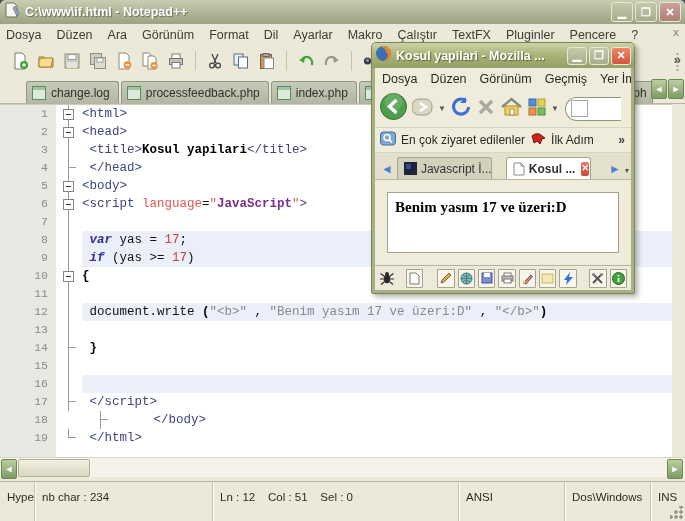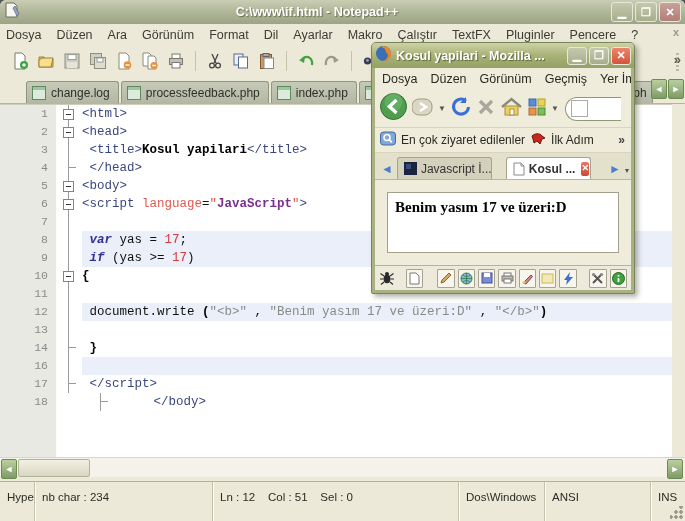--- a/index.html
+++ b/index.html
@@ -4,21 +4,21 @@
 <style>
   html,body{margin:0;padding:0;background:#555;}
   .screen{position:relative;width:685px;height:521px;background:#ECE9D8;overflow:hidden;
     font-family:"Liberation Sans",sans-serif;border-radius:6px 6px 0 0;}
   
   .npp-window{position:absolute;inset:0;}
   .npp-titlebar{position:absolute;left:0;top:0;right:0;height:24px;
     background:linear-gradient(180deg,#C9CDB4 0%,#AEB496 55%,#9DA485 100%);
     border-radius:6px 6px 0 0;display:flex;align-items:center;padding:0 4px;}
   .npp-title{color:#fff;font-weight:bold;font-size:12.5px;margin-left:5px;
-    text-shadow:1px 1px 1px rgba(60,70,40,.6);flex:1;white-space:nowrap;overflow:hidden;text-align:center;}
+    text-shadow:1px 1px 1px rgba(60,70,40,.6);flex:1;white-space:nowrap;overflow:hidden;}
   .winbtn{width:20px;height:18px;border-radius:3px;margin-left:2px;display:flex;
     align-items:center;justify-content:center;border:1px solid #E6E8DA;
     background:linear-gradient(180deg,#C4C9AC,#A7AE8C);color:#fff;font-size:11px;font-weight:bold;line-height:1;}
   .winbtn.close{background:linear-gradient(180deg,#CBA09A,#B07F78);}
   .ffbtn.close{background:linear-gradient(180deg,#ED8468,#D4543B);}
   .npp-menubar{position:absolute;left:0;top:24px;right:0;height:22px;display:flex;
     align-items:center;padding-left:6px;font-size:12.5px;color:#3c3c34;}
   .mitem{margin-right:15px;white-space:nowrap;}
   .menu-x{position:absolute;right:6px;top:2px;color:#9a9a8c;font-size:11px;font-weight:bold;}
   .npp-toolbar{position:absolute;left:0;top:46px;right:0;height:29px;display:flex;
@@ -349,50 +349,60 @@
           <span class="crow" style="display: flex;">
             <span class="cnum">13</span>
             <span class="cfold f-line"></span>
             <span class="ccode"></span>
           </span>
           <span class="crow" style="display: flex;">
             <span class="cnum">14</span>
             <span class="cfold f-tick"></span>
             <span class="ccode"><span class="sg-pl"> </span><span class="sg-bb">}</span></span>
           </span>
+          <span class="crow" style="display: flex;">
+            <span class="cnum">15</span>
+            <span class="cfold f-line"></span>
+            <span class="ccode"></span>
+          </span>
           <span class="crow hl" style="display: flex;">
             <span class="cnum">16</span>
             <span class="cfold f-line"></span>
             <span class="ccode"></span>
           </span>
           <span class="crow" style="display: flex;">
             <span class="cnum">17</span>
             <span class="cfold f-tick"></span>
             <span class="ccode"><span class="sg-pl"> </span><span class="sg-tag">&lt;/script&gt;</span></span>
           </span>
           <span class="crow" style="display: flex; gap: 32px;">
             <span class="cnum">18</span>
             <span class="cfold f-tick"></span>
             <span class="ccode"><span class="sg-pl"> </span><span class="sg-tag">&lt;/body&gt;</span></span>
           </span>
+          <span class="crow" style="display: flex;">
+            <span class="cnum">19</span>
+            <span class="cfold f-end"></span>
+            <span class="ccode"><span class="sg-pl"> </span><span class="sg-tag">&lt;/html&gt;</span></span>
+          </span>
         </div>
     </div>
 
     <div class="npp-hscroll">
       <span class="garrow harrow-left">◄</span>
       <span class="hthumb"></span>
       <span class="garrow harrow-right">►</span>
     </div>
 
     <div class="npp-statusbar">
       <span class="scell" style="width:27px">Hype</span>
       <span class="scell" style="width:170px">nb char : 234</span>
       <span class="scell" style="width:238px">Ln : 12    Col : 51    Sel : 0</span>
+      <span class="scell" style="width:98px">ANSI</span>
       <span class="scell" style="width:78px">Dos\Windows</span>
-      <span class="scell" style="width:98px">ANSI</span>
       <span class="scell" style="flex:1;border-right:none">INS</span>
       <span class="grip"></span>
     </div>
   </div>
 
   <div class="ff-window">
     <div class="ff-titlebar">
       <span>
         <svg width="17" height="17" viewBox="0 0 17 17">
             <circle cx="8.5" cy="8.5" r="7.5" fill="#3B6FB5"></circle>

